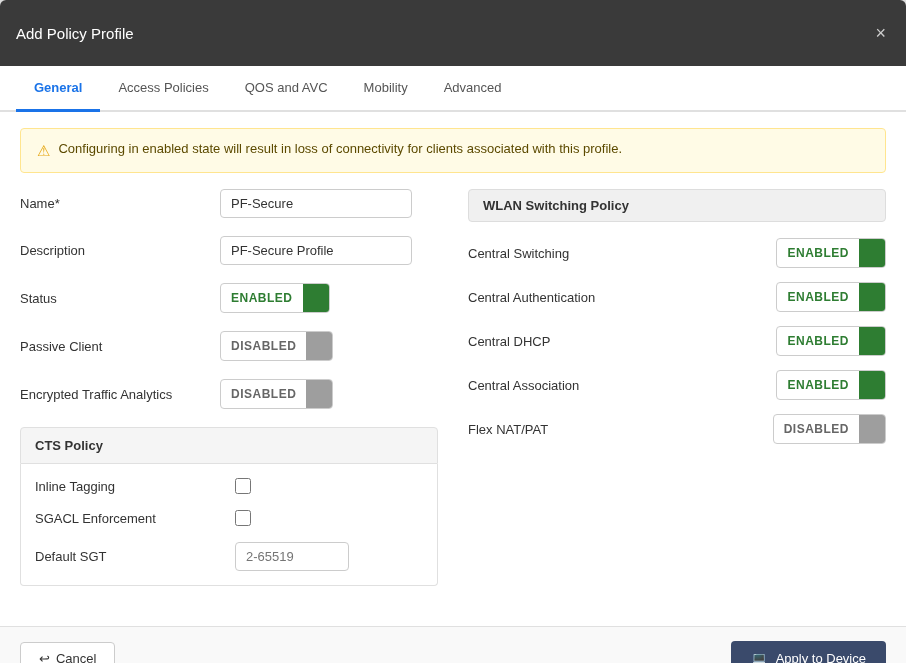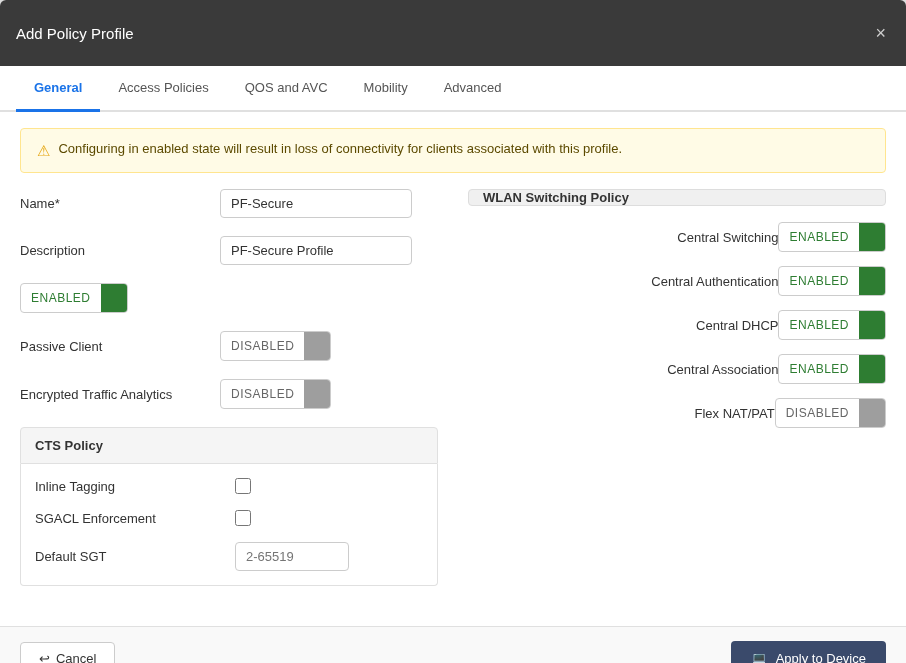--- a/index.html
+++ b/index.html
@@ -155,31 +155,31 @@
       height: 16px;
       border: 1px solid #aaa;
       background: #fff;
       cursor: pointer;
     }
 
     
     .wlan-header {
       background: #f0f0f0;
       border: 1px solid #ddd;
-      padding: 0 14px;
+      padding: 8px 14px;
       font-weight: 700;
       color: #333;
       font-size: 13px;
       border-radius: 4px;
       margin-bottom: 16px;
     }
     .wlan-row {
       display: flex;
       align-items: center;
-      justify-content: flex-end;
+      justify-content: space-between;
       margin-bottom: 14px;
     }
     .wlan-label {
       color: #333;
       font-size: 13px;
     }
 
     
     .modal-footer {
       display: flex;
@@ -219,21 +219,21 @@
       display: inline-flex;
       align-items: center;
       border: 1px solid #ccc;
       border-radius: 4px;
       overflow: hidden;
       cursor: pointer;
     }
     .toggle-text {
       padding: 5px 10px;
       font-size: 12px;
-      font-weight: 400;
+      font-weight: 700;
       letter-spacing: 0.5px;
     }
     .toggle-text.green-text { color: #2e7d32; }
     .toggle-text.gray-text { color: #666; }
     .toggle-box {
       width: 26px;
       height: 28px;
     }
   </style>
 </head>
@@ -267,20 +267,21 @@
         <label class="form-label">Name*</label>
         <input class="form-input" type="text" value="PF-Secure" style="">
       </div>
 
       <div class="form-row">
         <label class="form-label">Description</label>
         <input class="form-input" type="text" value="PF-Secure Profile" style="">
       </div>
 
       <div class="form-row">
+        <label class="form-label">Status</label>
         <div class="toggle-wrap">
           <span class="toggle-text green-text">ENABLED</span>
           <div class="toggle-box" style="background:#2e7d32;"></div>
         </div>
       </div>
 
       <div class="form-row">
         <label class="form-label">Passive Client</label>
         <div class="toggle-wrap">
           <span class="toggle-text gray-text">DISABLED</span>

